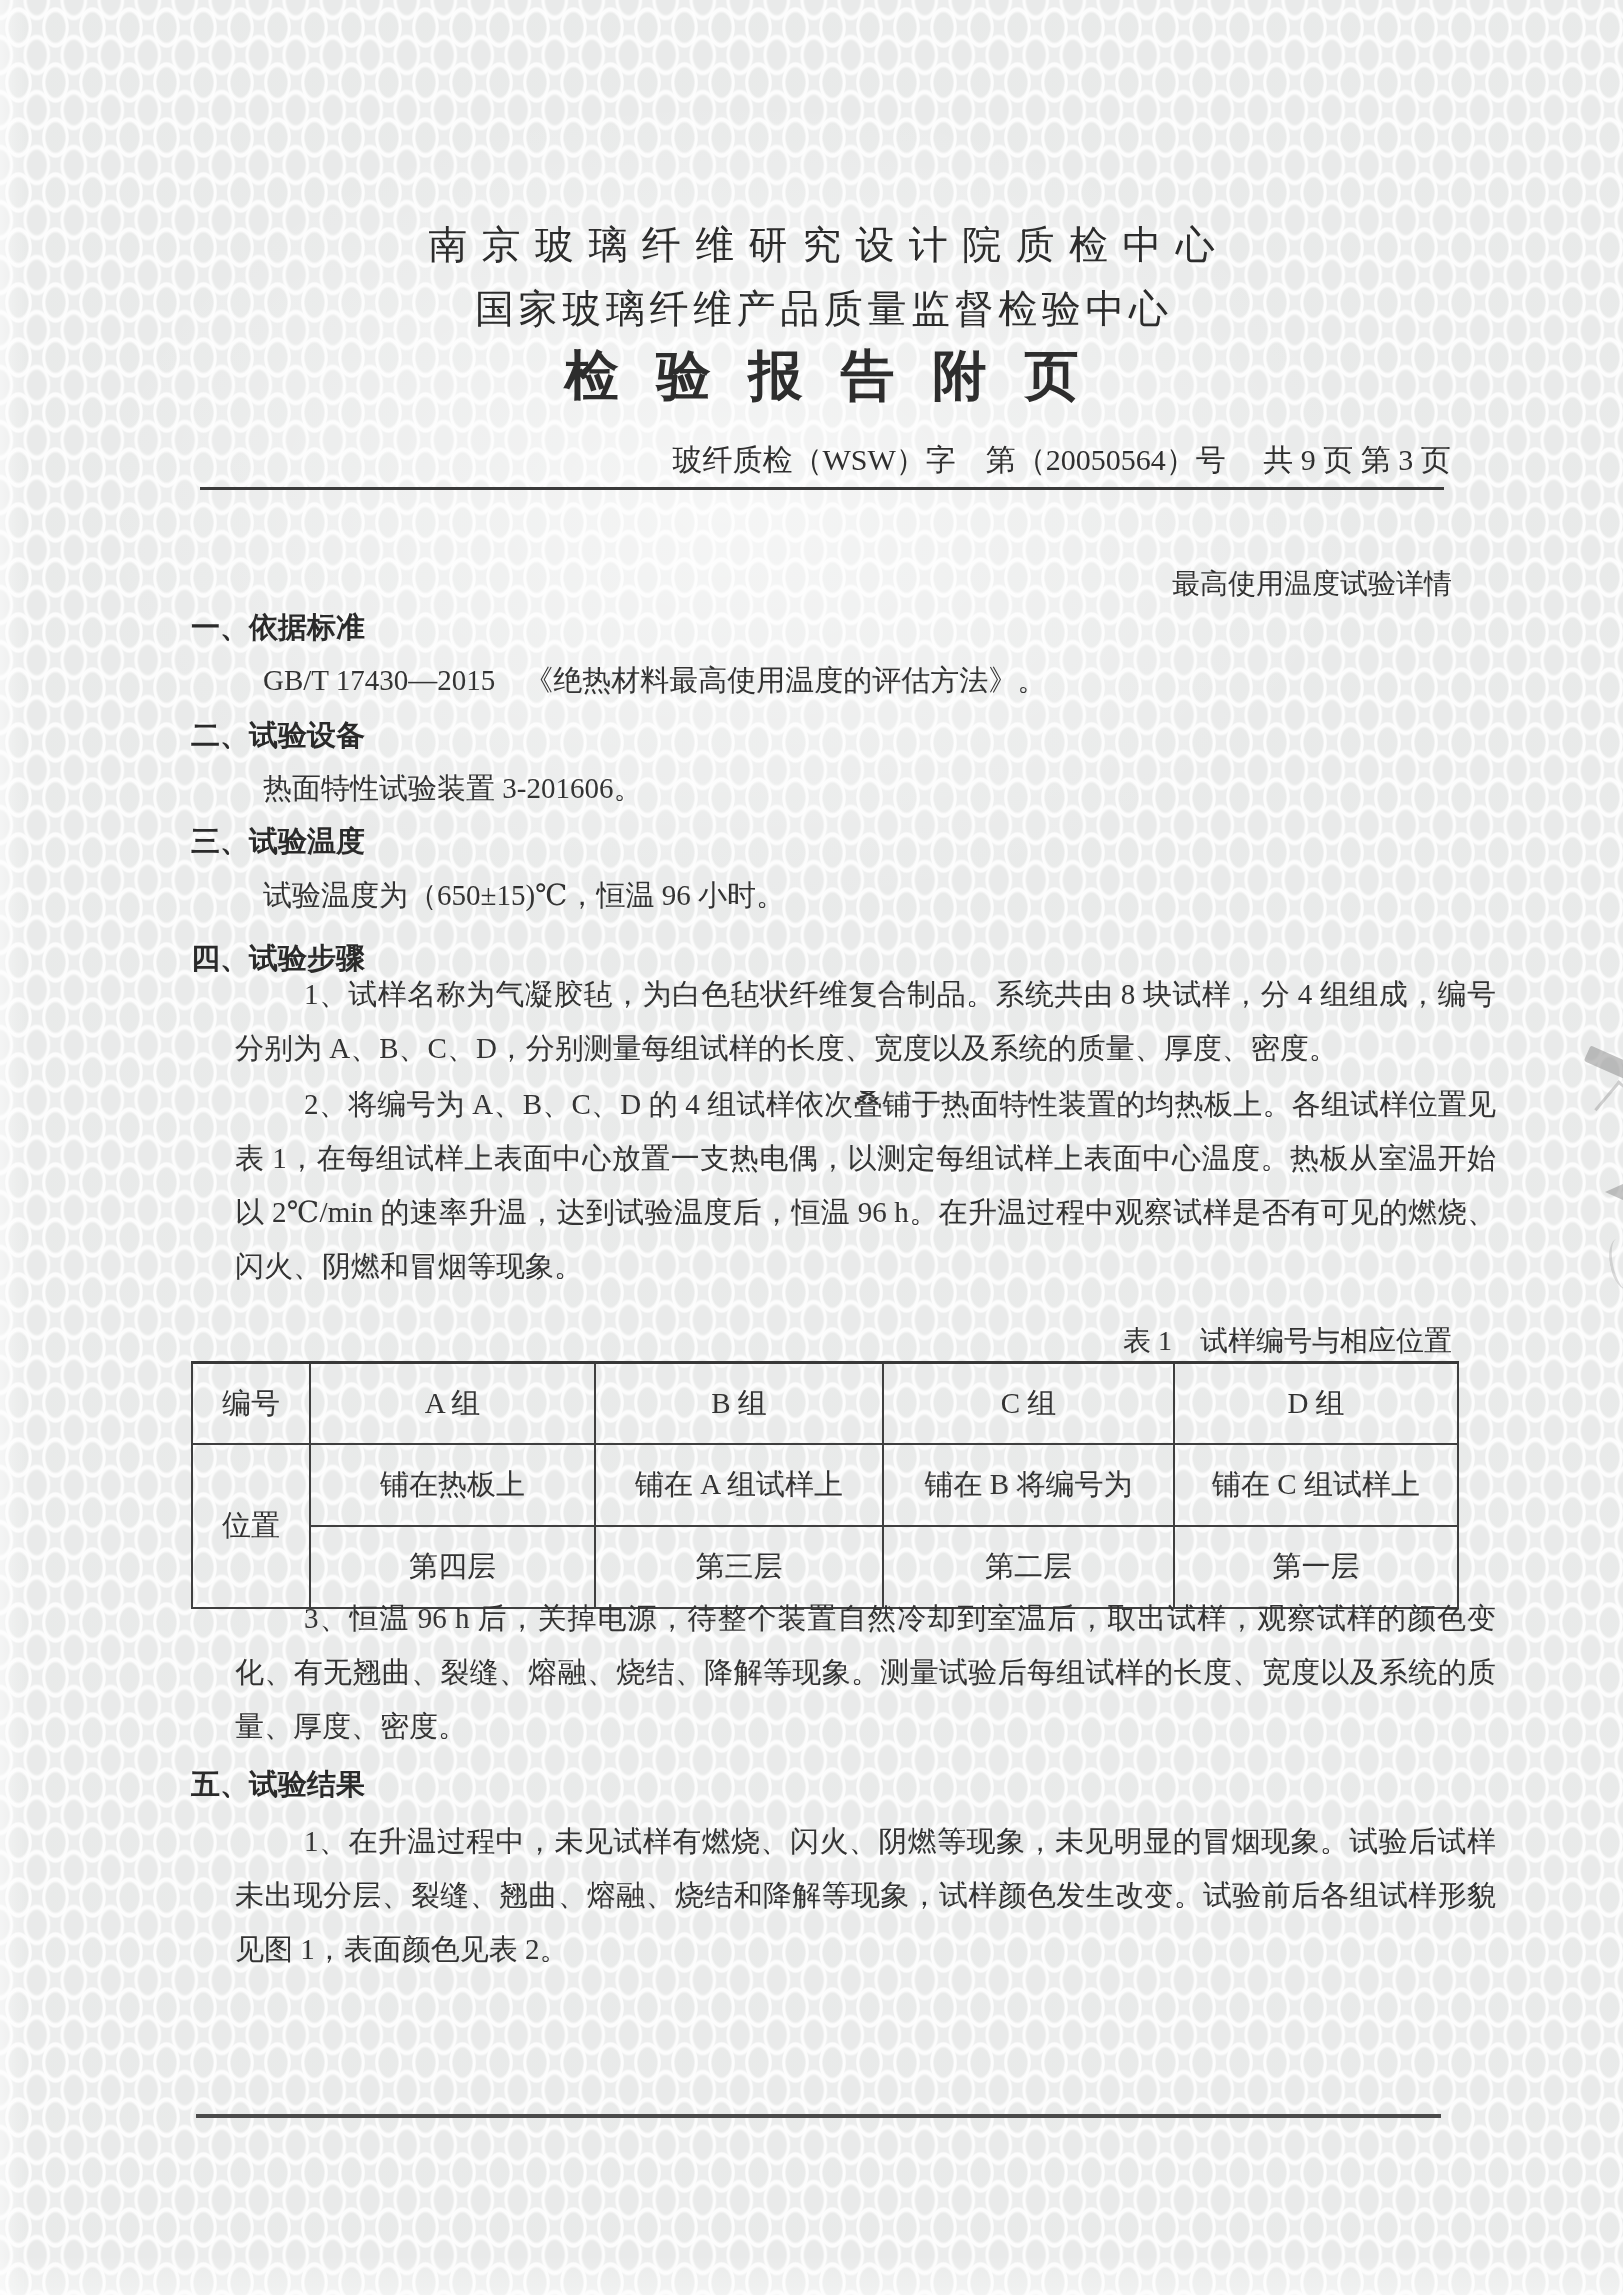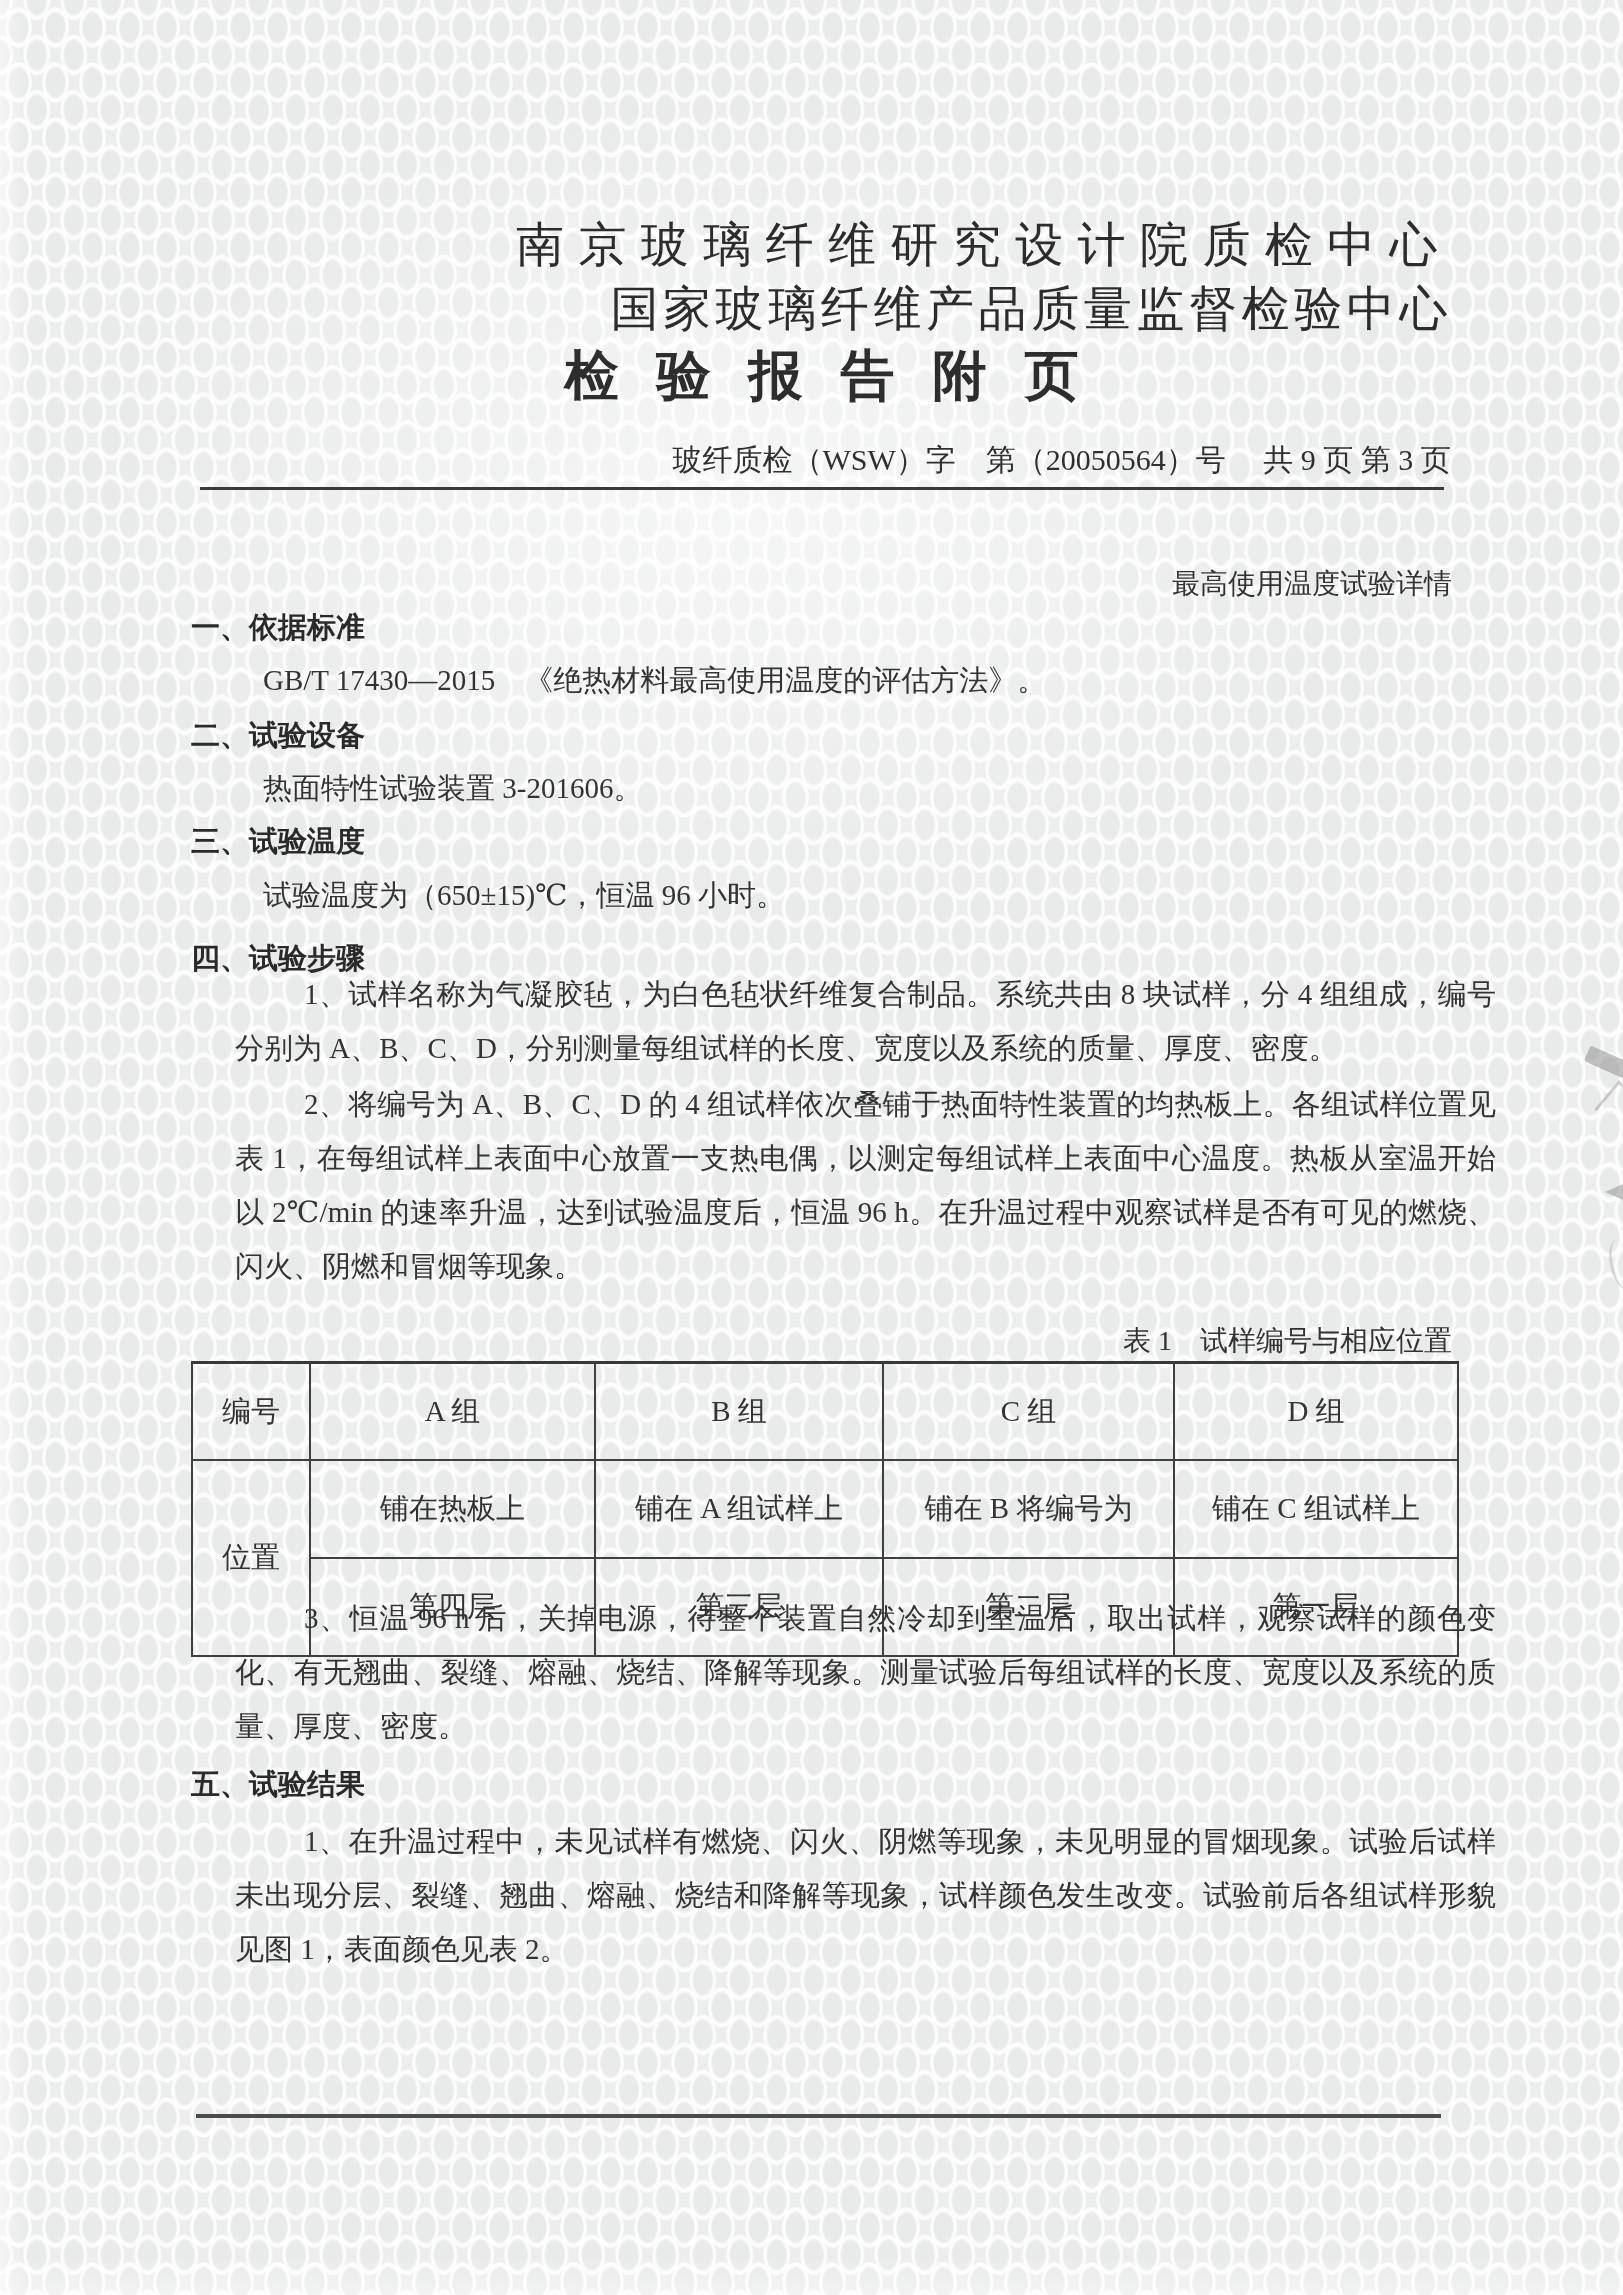--- a/index.html
+++ b/index.html
@@ -36,22 +36,22 @@
   .content {
     position: absolute;
     left: 191px;
     top: 0;
     width: 1261px;
   }
   .abs { position: absolute; }
 
   .org-line {
     width: 100%;
-    text-align: right;
-    font-size: 48px;
+    text-align: center;
+    font-size: 39px;
     line-height: 59px;
     color: #2c2c2c;
     white-space: nowrap;
   }
   .org1 { top: 215px; letter-spacing: 14.4px; text-indent: 14.4px; }
   .org2 { top: 279px; letter-spacing: 4.6px;  text-indent: 4.6px; }
 
   .doc-title {
     top: 339px;
     width: 100%;
@@ -147,21 +147,21 @@
     width: 1266px;
     border-collapse: collapse;
     table-layout: fixed;
     font-size: 29px;
     color: #333333;
   }
   table.t1 td {
     border: 2px solid #3f3f3f;
     text-align: center;
     vertical-align: middle;
-    padding: 16px;
+    padding: 8px;
   }
   table.t1 { border-top: 3.9px solid #383838; }
   table.t1 tr.hdr td { height: 63px; }
   table.t1 tr.sub td { height: 64px; }
 
   
   .artifact { position: absolute; opacity: 0.55; }
   .art-a {
     right: -13px; top: 1055px; width: 51px; height: 17px;
     background: #8f8f8f; transform: rotate(24deg); border-radius: 2.6px;

